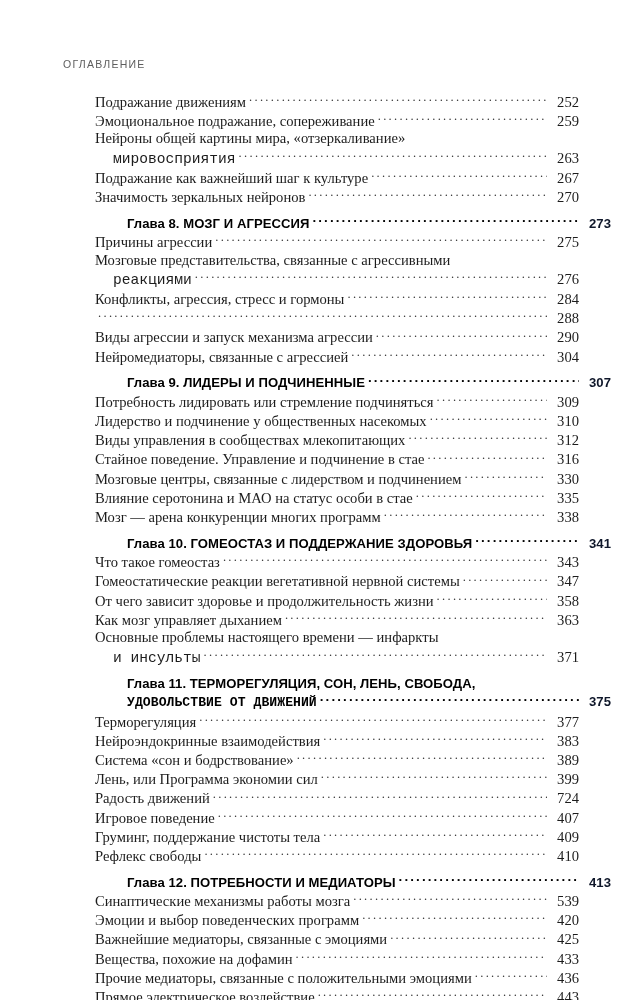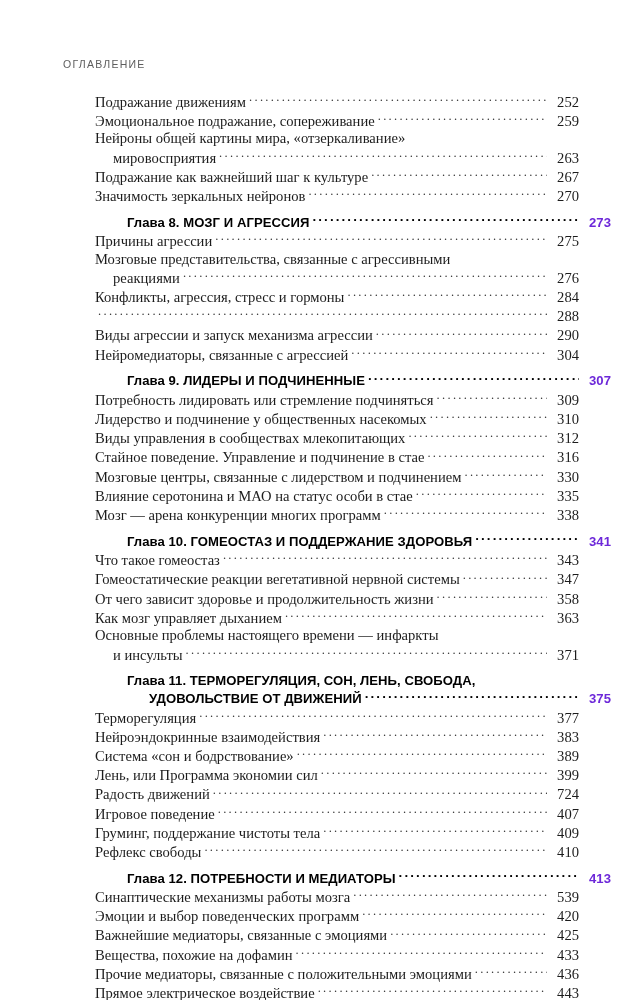--- a/index.html
+++ b/index.html
@@ -107,32 +107,32 @@
     font-size: 13.1px;
     color: #000000;
     letter-spacing: 0.05px;
     padding-left: 32px;
   }
   .chapter .line { line-height: 17.9px; }
   .chapter .pageno {
     font-family: "Liberation Sans", "DejaVu Sans", sans-serif;
     font-weight: 700;
     font-size: 13.1px;
-    color: #6d28d9;
+    color: #0f172a;
   }
   .chapter .leader::before {
     color: #000000;
     font-size: 13.4px;
     letter-spacing: 2.1px;
     font-weight: 700;
   }
 
   
-  .cont .label { padding-left: 18px; }
-  .chapter .cont .label { padding-left: 0px; margin-left: 22px; }
+  .cont .label { padding-left: 18px; font-family: Liberation Mono, monospace; }
+  .chapter .cont .label { padding-left: 0px; }
 
   
   .gap-before { margin-top: 8px; }
 </style>
 </head>
 <body>
 
 <div class="page">
 
   <div class="running-head">ОГЛАВЛЕНИЕ</div>

